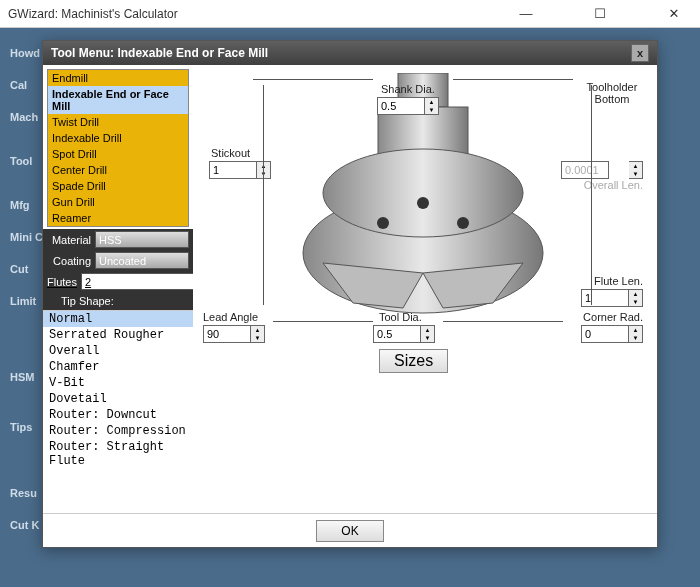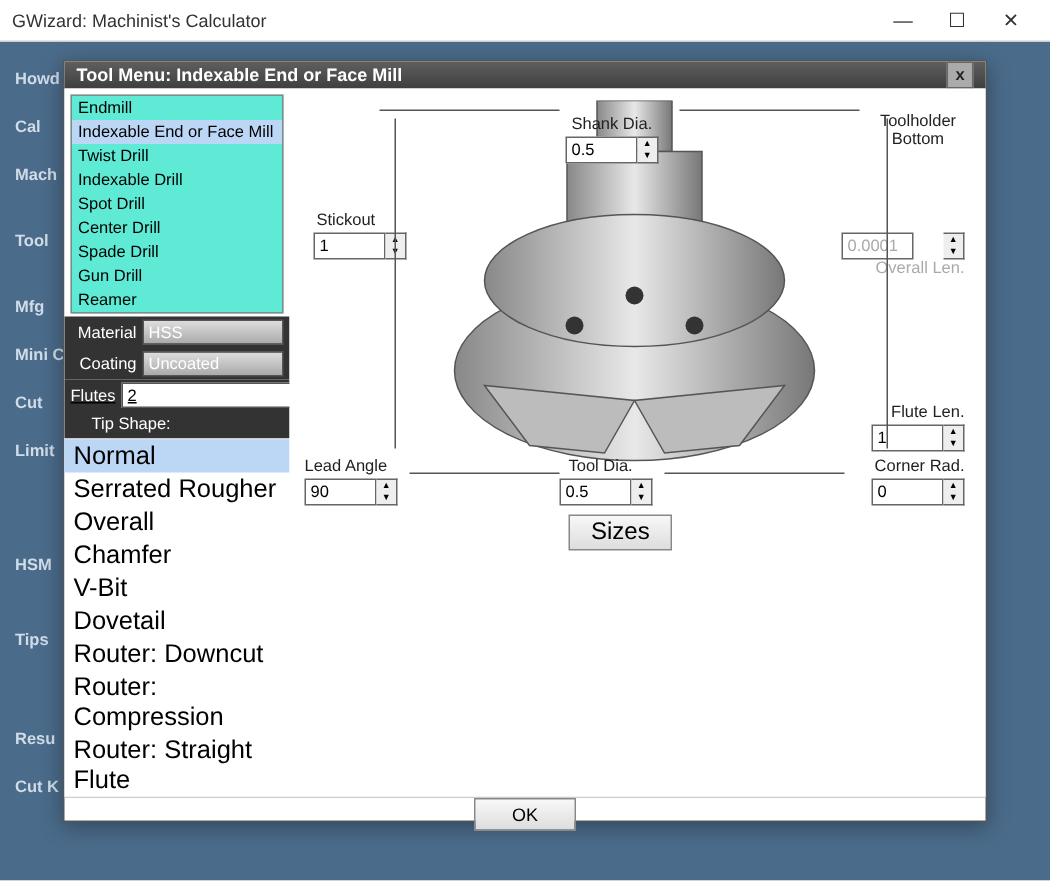--- a/index.html
+++ b/index.html
@@ -1,36 +1,36 @@
 <!DOCTYPE html>
 <html><head>
 <meta charset="utf-8">
 <style>
   * { box-sizing: border-box; margin: 0; padding: 0; font-family: Arial, sans-serif; }
   body { width: 700px; height: 587px; background: #f0f0f0; overflow: hidden; position: relative; }
-  .titlebar { height: 28px; background: #fff; border-bottom: 1px solid #ccc; display: flex; align-items: center; padding: 0 8px; font-size: 12px; color: #333; }
+  .titlebar { height: 28px; background: #fff; border-bottom: 1px solid #ccc; display: flex; align-items: center; padding: 0 8px; font-size: 12px; color: #333; gap: 38px; }
   .titlebar .spacer { flex: 1; }
   .winbtn { width: 36px; height: 28px; display: flex; align-items: center; justify-content: center; font-size: 13px; color: #333; }
   .backdrop { position: absolute; top: 28px; left: 0; right: 0; bottom: 0; background: #4a6b8a; padding: 6px 10px; filter: blur(0px); }
   .bg-row { height: 26px; margin: 6px 0; display: flex; align-items: center; font-size: 11px; color: #d0dde8; font-weight: bold; }
   .dialog { position: absolute; top: 40px; left: 42px; width: 616px; height: 508px; background: #fff; border: 1px solid #555; box-shadow: 0 3px 14px rgba(0,0,0,.35); display: flex; flex-direction: column; }
   .dlg-title { height: 24px; background: linear-gradient(#5f5f5f,#3f3f3f); color: #fff; display: flex; align-items: center; padding: 0 8px; font-size: 12px; font-weight: bold; }
   .dlg-title .spacer { flex: 1; }
   .dlg-close { width: 18px; height: 18px; background: #aaa; border: 1px solid #666; display: flex; align-items: center; justify-content: center; font-size: 11px; font-weight: bold; color: #222; }
   .dlg-body { flex: 1; display: flex; position: relative; }
   .left-pane { width: 150px; background: #fff; display: flex; flex-direction: column; font-size: 11px; }
-  .listbox { border: 1px solid #888; margin: 4px 4px 2px 4px; background: #5eead4; max-height: 164px; overflow-y: auto; }
+  .listbox { border: 1px solid #888; margin: 4px 4px 2px 4px; background: #eab308; max-height: 164px; overflow-y: auto; }
   .listbox div { padding: 2px 4px; cursor: default; }
-  .listbox div.sel { background: #bcd6f5; }
+  .listbox div.sel { background: #bcd6f5; font-weight: bold; }
   .form-row { display: flex; align-items: center; padding: 2px 4px; font-size: 11px; color: #fff; background: #333; }
   .form-row label { color: #fff; width: 48px; text-align: right; padding-right: 4px; }
   .sel-box { flex:1; height: 17px; background: linear-gradient(#ddd,#aaa); border: 1px solid #555; font-size: 11px; padding: 0 3px; display:flex; align-items:center; }
   .section-hdr { background: #333; color: #fff; padding: 3px 18px; font-size: 11px; }
   .tip-list { border-top: 1px solid #ccc; }
-  .tip-list div { padding: 1px 6px; font-size: 17px; }
+  .tip-list div { padding: 1px 6px; font-size: 12px; font-family: Liberation Mono, monospace; }
   .tip-list div.sel { background: #bcd6f5; }
   .right-pane { flex: 1; position: relative; background: #fff; }
   .label-g { position: absolute; font-size: 11px; color: #222; text-align: center; }
   .label-g.dim { color: #aaa; margin-top: 32px; }
   .num-field { position: absolute; display: flex; }
   .num-field input { width: 48px; height: 18px; font-size: 11px; border: 1px solid #666; padding: 0 3px; }
   .num-field .spin { width: 14px; display: flex; flex-direction: column; border: 1px solid #666; border-left: none; }
   .num-field .spin div { flex:1; font-size: 6px; display:flex; align-items:center; justify-content:center; background:#eee; }
   .btn { position: absolute; font-size: 16px; padding: 2px 14px; background: linear-gradient(#f8f8f8,#ddd); border: 1px solid #888; }
   .arrow { position: absolute; background: #555; }

